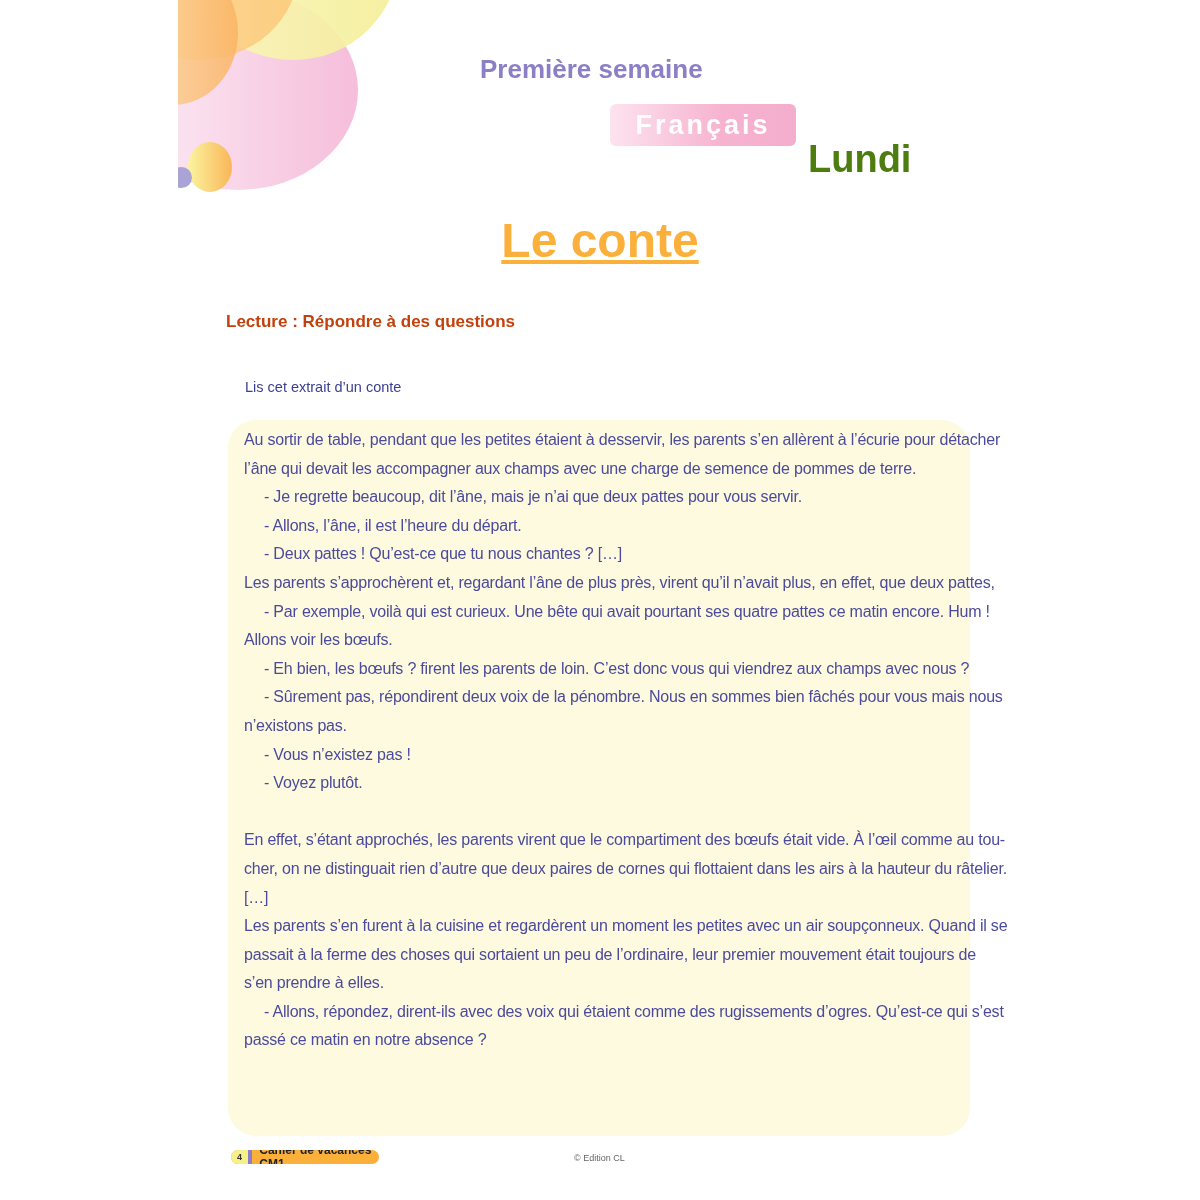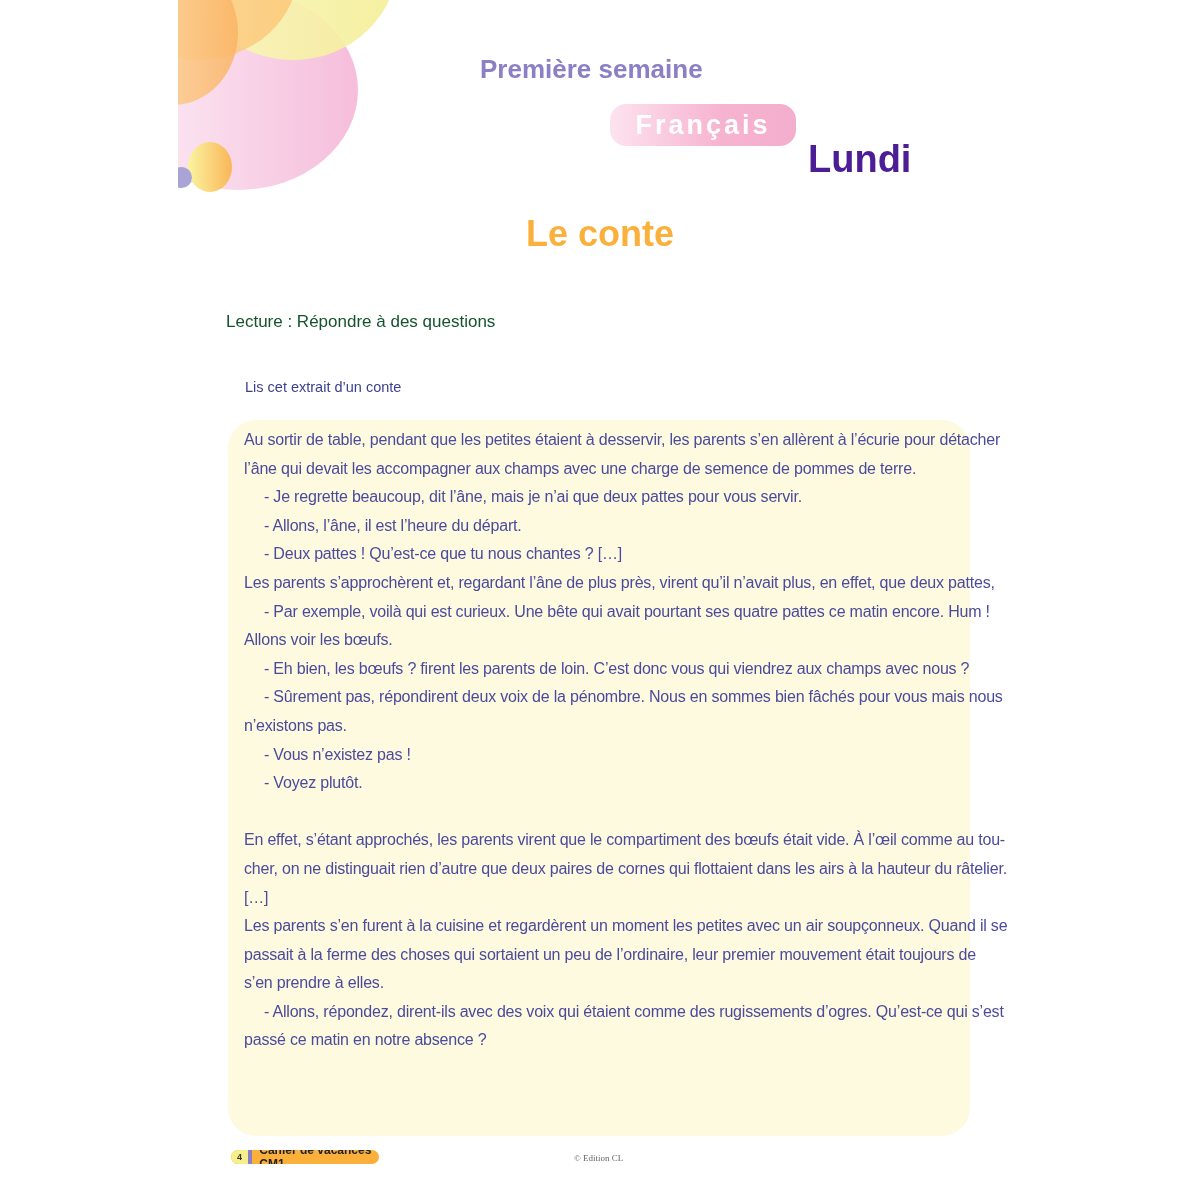--- a/index.html
+++ b/index.html
@@ -17,47 +17,47 @@
     .c-orange { left: -80px; top: -120px; width: 200px; height: 180px;
       background: linear-gradient(90deg, rgba(253,210,150,0.85), rgba(252,200,120,0.85)); }
     .c-orange2 { left: -70px; top: -40px; width: 130px; height: 145px;
       background: linear-gradient(90deg, rgba(253,225,180,0.9), rgba(250,180,100,0.85)); }
     .c-small { left: 10px; top: 142px; width: 44px; height: 50px;
       background: linear-gradient(90deg, rgba(250,244,160,1), rgba(250,180,80,0.95)); }
     .c-purple { left: -7px; top: 167px; width: 21px; height: 21px; background: #a9a3d6; }
 
     .week { position: absolute; left: 302px; top: 54px; font-size: 26px; font-weight: bold;
             color: #8b7fc6; letter-spacing: 0px; }
-    .subject { position: absolute; left: 432px; top: 104px; width: 186px; height: 42px; border-radius: 16px;
+    .subject { position: absolute; left: 432px; top: 104px; width: 186px; height: 42px; border-radius: 6px;
                background: linear-gradient(90deg, #fde3ef 0%, #f6b3d0 60%, #f4aecd 100%);
                color: #fff; font-size: 27px; font-weight: bold; letter-spacing: 3px;
                display: flex; align-items: center; justify-content: center; }
-    .day { position: absolute; left: 630px; top: 138px; font-size: 38px; font-weight: bold; color: #4c1d95; text-align: center; }
+    .day { position: absolute; left: 630px; top: 138px; font-size: 38px; font-weight: bold; color: #4d7c0f; text-align: center; }
 
     .title { position: absolute; left: 0; width: 844px; top: 213px; text-align: center;
-             font-size: 36px; font-weight: bold; color: #fbb03b; }
+             font-size: 48px; font-weight: bold; color: #fbb03b; text-decoration: underline; }
 
-    .section { position: absolute; left: 48px; top: 312px; font-size: 17px; font-weight: normal; color: #14532d; }
+    .section { position: absolute; left: 48px; top: 312px; font-size: 17px; font-weight: bold; color: #c2410c; }
     .instruction { position: absolute; left: 67px; top: 379px; font-size: 14.5px; font-weight: normal; color: #3b3f8f; }
 
     .textbox { position: absolute; left: 50px; top: 420px; width: 742px; height: 716px;
                background: #fdfadf; border-radius: 28px; }
     .text { position: absolute; left: 16px; top: 6px; width: 726px; color: #4b4a9c;
             font-size: 16px; line-height: 28.6px; letter-spacing: -0.2px; }
     .line { white-space: nowrap; height: 28.6px; }
     .line.indent { padding-left: 20px; }
     .line.blank { height: 28.6px; }
 
     .footer-pill { position: absolute; left: 53px; top: 1150px; height: 14px; width: 148px;
                    border-radius: 7px; background: #fbb03b; display: flex; align-items: center; overflow: hidden; }
     .pagenum { width: 20px; height: 14px; background: #f6ef8a; font-size: 9px; font-weight: bold; color: #333;
                display: flex; align-items: center; justify-content: center; border-radius: 7px 0 0 7px; }
     .divider { width: 5px; height: 14px; background: #8b7fc6; }
     .booktitle { font-size: 12px; font-weight: bold; color: #222; padding-left: 7px; }
-    .copyright { position: absolute; left: 396px; top: 1153px; font-size: 9px; color: #666; font-family: Liberation Serif, serif; }
+    .copyright { position: absolute; left: 396px; top: 1153px; font-size: 9px; color: #666; }
   </style>
 </head>
 <body>
 
 <div class="page">
   <div class="deco">
     <div class="circ c-pink"></div>
     <div class="circ c-yellow-big"></div>
     <div class="circ c-orange"></div>
     <div class="circ c-orange2"></div>

